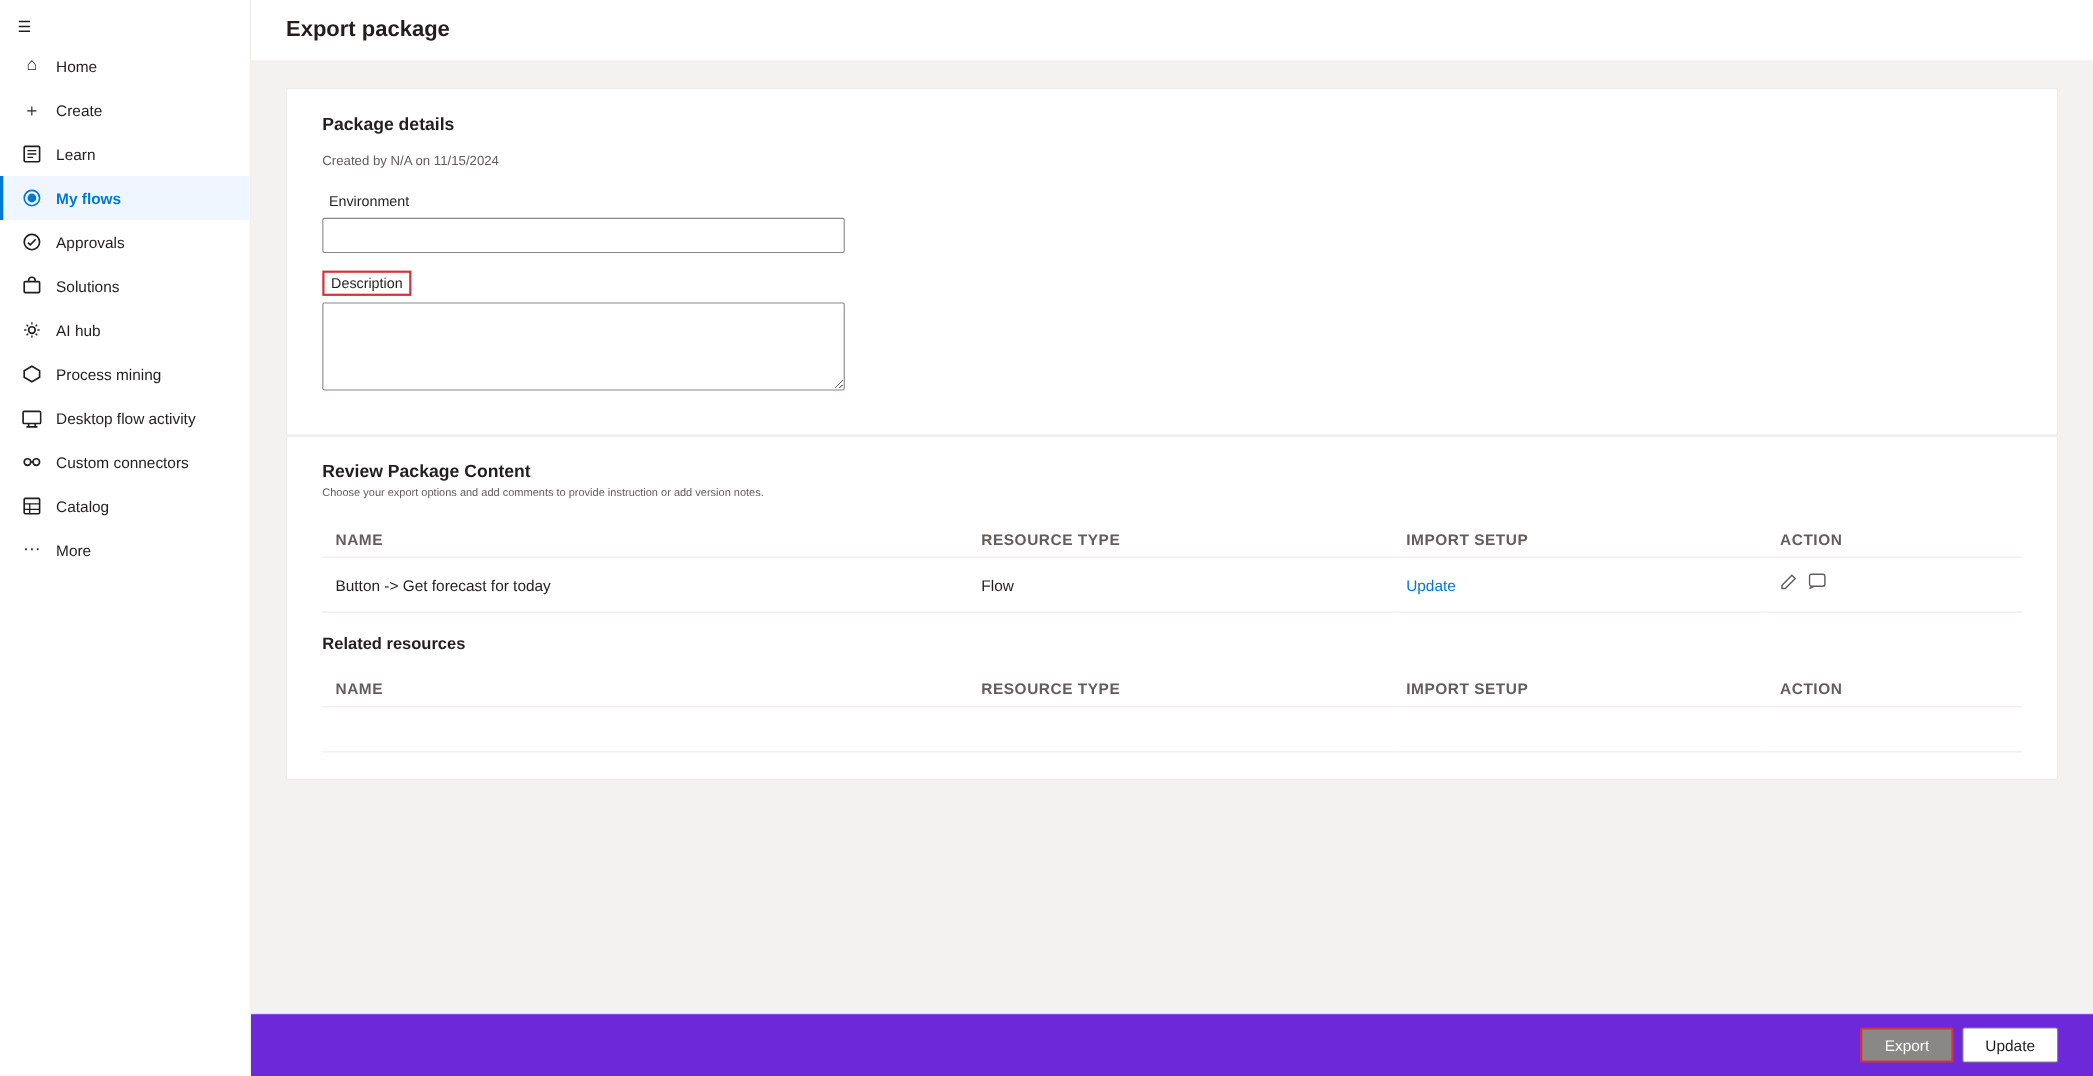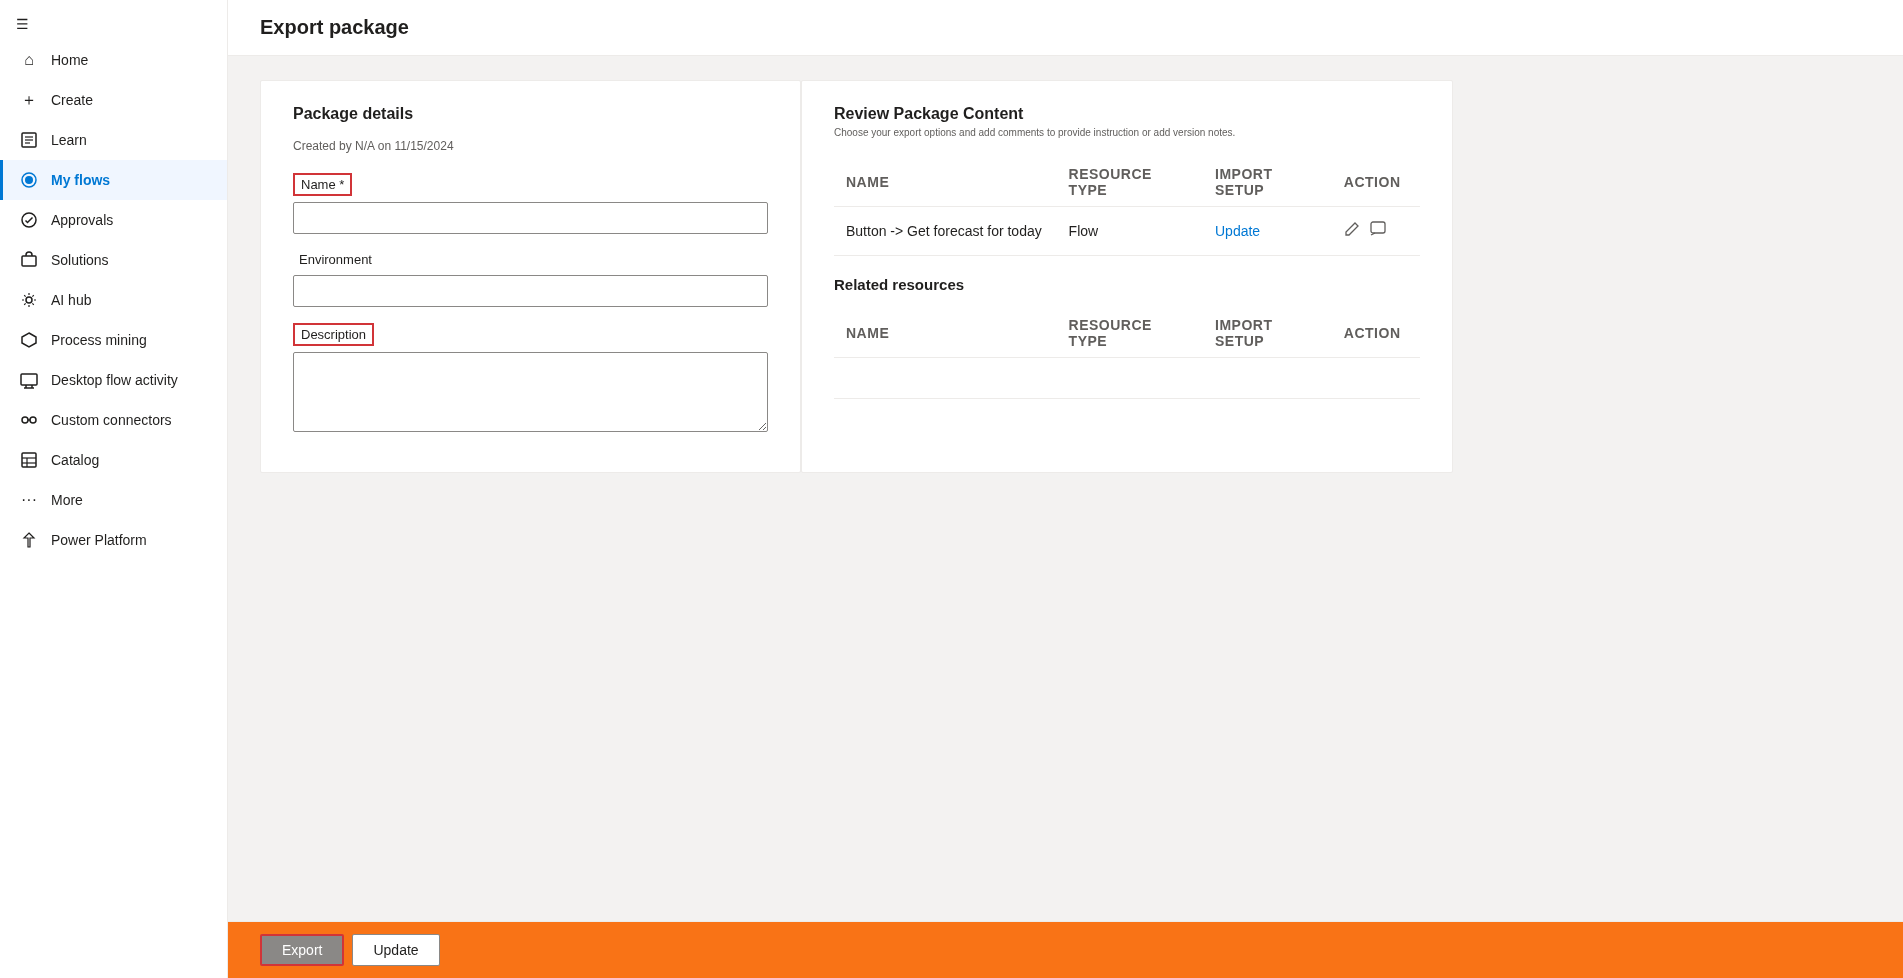--- a/index.html
+++ b/index.html
@@ -59,21 +59,21 @@
       display: flex;
       flex-direction: column;
     }
     .page-header {
       background: #fff;
       padding: 16px 32px;
       border-bottom: 1px solid #edebe9;
     }
     .page-title { font-size: 20px; font-weight: 600; color: #201f1e; }
 
-    .content-area { padding: 24px 32px; display: flex; gap: 0; }
+    .content-area { padding: 24px 32px; display: flex; flex-direction: column; gap: 0; }
 
     
     .card {
       background: #fff;
       border: 1px solid #edebe9;
       border-radius: 2px;
       padding: 24px 32px;
       margin-bottom: 0;
     }
     .card-section-title { font-size: 16px; font-weight: 600; margin-bottom: 4px; }
@@ -147,25 +147,26 @@
     .link-blue { color: #0078d4; cursor: pointer; text-decoration: none; }
     .action-icons { display: flex; gap: 10px; align-items: center; }
     .action-icon { color: #605e5c; cursor: pointer; font-size: 16px; }
     .related-title { font-size: 15px; font-weight: 600; margin-bottom: 16px; }
 
     
     .bottom-actions {
       position: fixed;
       bottom: 0;
       right: 0;
-      background: #f97316;
+      background: #6d28d9;
       border-top: 1px solid #edebe9;
       padding: 12px 32px;
       display: flex;
       gap: 8px;
+      justify-content: flex-end;
       width: calc(100% - 228px);
       z-index: 10;
     }
     .btn {
       padding: 6px 20px;
       border-radius: 2px;
       font-size: 14px;
       cursor: pointer;
       border: 1px solid transparent;
       font-family: 'Segoe UI', sans-serif;
@@ -286,46 +287,34 @@
             <line x1="2" y1="12" x2="16" y2="12" stroke="#201f1e" stroke-width="1.2"></line>
             <line x1="7" y1="7" x2="7" y2="16" stroke="#201f1e" stroke-width="1.2"></line>
           </svg>
       </span>
       <span>Catalog</span>
     </div>
     <div class="sidebar-item">
       <span class="icon">···</span>
       <span>More</span>
     </div>
-    <div class="sidebar-item">
-      <span class="icon">
-        <svg width="18" height="18" viewBox="0 0 18 18" fill="none">
-            <path d="M9 2L14 7H10V16H8V7H4L9 2Z" stroke="#201f1e" stroke-width="1.2" fill="none"></path>
-          </svg>
-      </span>
-      <span>Power Platform</span>
-    </div>
   </nav>
 </div>
 
 <div class="main-content">
   <div class="page-header">
     <h1 class="page-title">Export package</h1>
   </div>
 
   <div class="content-area">
 
     <div class="card">
       <div class="card-section-title">Package details</div>
       <div class="card-subtitle">Created by N/A on 11/15/2024</div>
 
-      <div class="field-group">
-        <label class="field-label required-highlight">Name *</label>
-        <input type="text" class="field-input" value="" placeholder="" style="">
-      </div>
 
       <div class="field-group">
         <label class="field-label">Environment</label>
         <input type="text" class="field-input" value="" placeholder="" style="">
       </div>
 
       <div class="field-group">
         <label class="field-label required-highlight">Description</label>
         <textarea class="field-textarea" style=""></textarea>
       </div>

